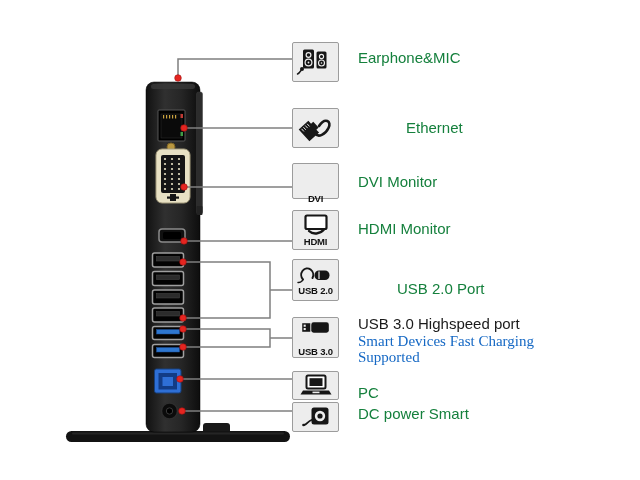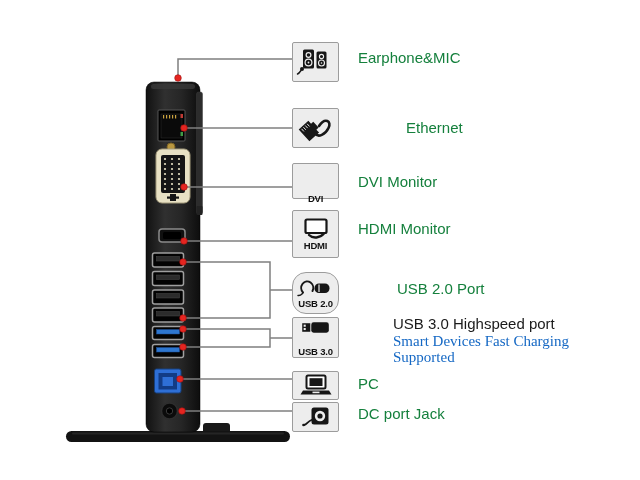--- a/index.html
+++ b/index.html
@@ -7,21 +7,21 @@
          font-family:"Liberation Sans",sans-serif;}
   .scene svg{display:block;}
   .device-svg{position:absolute;left:0;top:0;}
   .icon-box{position:absolute;left:292px;width:47px;box-sizing:border-box;
             background:#ededed;border:1px solid #9c9c9c;border-radius:2px;
             display:flex;flex-direction:column;align-items:center;justify-content:center;}
   .icon-caption{font-size:9.5px;font-weight:bold;color:#111;letter-spacing:-0.2px;
                 line-height:10px;margin-top:1px;white-space:nowrap;}
   .row-label{position:absolute;left:358px;font-size:15px;color:#15803d;line-height:18px;
              white-space:nowrap;}
-  .label-block{position:absolute;left:358px;width:240px;font-size:15px;line-height:16.5px;margin-left:35px;}
+  .label-block{position:absolute;left:358px;width:240px;font-size:15px;line-height:16.5px;}
   .label-block .main{color:#1a1a1a;}
   .label-block .sub{color:#1568c4;font-family:Liberation Serif, serif;}
 </style>
 </head>
 <body>
 
 <div class="scene">
 
   <svg class="device-svg" width="640" height="480" viewBox="0 0 640 480">
     <defs>
@@ -193,29 +193,29 @@
   </div>
 
   <div class="icon-box" style="top:163px;height:36px;gap:34px;">
     <svg width="40" height="22" viewBox="0 0 40 22">
       <rect x="9.5" y="1.5" width="21" height="13.5" rx="1.5" fill="#fff" stroke="#161616" stroke-width="2.2"></rect>
       <path d="M13,17 C17,21 24,20 28,15.5" stroke="#161616" stroke-width="2.4" fill="none" stroke-linecap="round"></path>
     </svg>
     <span class="icon-caption">DVI</span>
   </div>
 
-  <div class="icon-box" style="top:210px;height:48px;">
+  <div class="icon-box" style="top:210px;height:40px;">
     <svg width="40" height="22" viewBox="0 0 40 22">
       <rect x="9.5" y="1.5" width="21" height="13.5" rx="1.5" fill="#fff" stroke="#161616" stroke-width="2.2"></rect>
       <path d="M13,17 C17,21 24,20 28,15.5" stroke="#161616" stroke-width="2.4" fill="none" stroke-linecap="round"></path>
     </svg>
     <span class="icon-caption">HDMI</span>
   </div>
 
-  <div class="icon-box" style="top:272px;height:42px;border-radius:14px;">
+  <div class="icon-box" style="top:259px;height:42px;">
     <svg width="40" height="20" viewBox="0 0 40 20">
       <path d="M16.5,13 a6,6.5 0 1 0 -9.5,1.5" stroke="#161616" stroke-width="2" fill="none" stroke-linecap="round"></path>
       <path d="M6.5,15.5 Q4,18 2,17.5" stroke="#161616" stroke-width="1.5" fill="none" stroke-linecap="round"></path>
       <rect x="18.5" y="5.5" width="15" height="9.5" rx="4.5" fill="#161616"></rect>
       <line x1="23" y1="6.5" x2="23" y2="14" stroke="#ededed" stroke-width="1.2"></line>
     </svg>
     <span class="icon-caption">USB 2.0</span>
   </div>
 
   <div class="icon-box" style="top:317px;height:41px;gap:9px;">
@@ -251,16 +251,16 @@
   <div class="row-label" style="top:119px;margin-left:48px;">Ethernet</div>
   <div class="row-label" style="top:173px;">DVI Monitor</div>
   <div class="row-label" style="top:220px;">HDMI Monitor</div>
   <div class="row-label" style="top:280px;margin-left:39px;">USB 2.0 Port</div>
 
   <div class="label-block" style="top:316px;">
     <div class="main">USB 3.0 Highspeed port</div>
     <div class="sub">Smart Devices Fast Charging Supported</div>
   </div>
 
-  <div class="row-label" style="top:375px;">PC</div>
-  <div class="row-label" style="top:405px;">DC port Jack</div>
+  <div class="row-label" style="top:384px;">PC</div>
+  <div class="row-label" style="top:405px;">DC power Smart</div>
 
 </div>
 
 </body></html>

